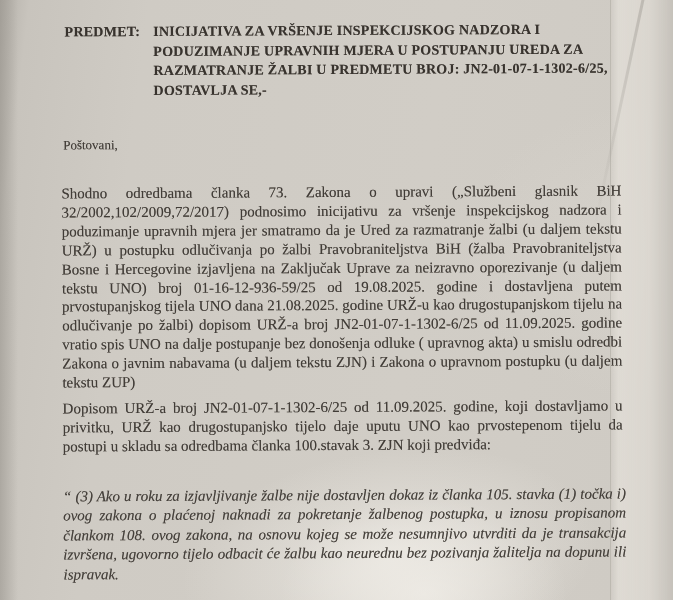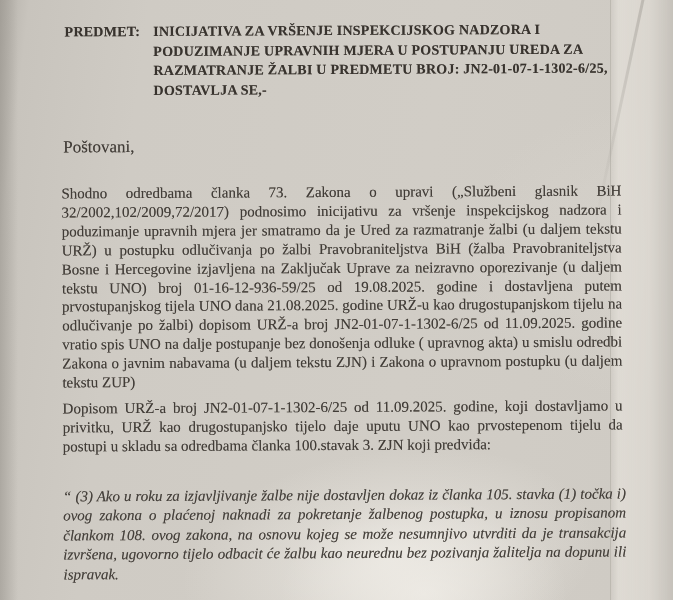--- a/index.html
+++ b/index.html
@@ -40,21 +40,21 @@
     text-shadow: 0 0 0.6px rgba(64,59,54,0.5);
   }
   .subject {
     position: absolute; left: 66px; top: 21px; width: 558px;
     display: flex; gap: 13px;
     font-weight: bold; font-size: 14px; line-height: 19.6px;
     letter-spacing: 0.25px; color: #38332e;
   }
   .subject-label { flex: 0 0 auto; }
   .subject-text { width: 465px; }
-  .salutation { position: absolute; left: 64px; top: 136px; margin: 0; font-size: 17px; }
+  .salutation { position: absolute; left: 64px; top: 136px; margin: 0; font-size: 13px; }
   .para, .quote { position: absolute; left: 62px; margin: 0; text-align: justify; }
   .p1 { top: 183px; width: 560px; font-size: 15px; line-height: 18.9px; }
   .p2 { top: 398px; width: 560px; font-size: 15px; line-height: 19.2px; }
   .quote { top: 486px; width: 563px; font-size: 15px; line-height: 19.4px; font-style: italic; color: #45403b; }
 </style>
 </head>
 <body>
 
 <div class="photo">
   <div class="edge-left"></div>

